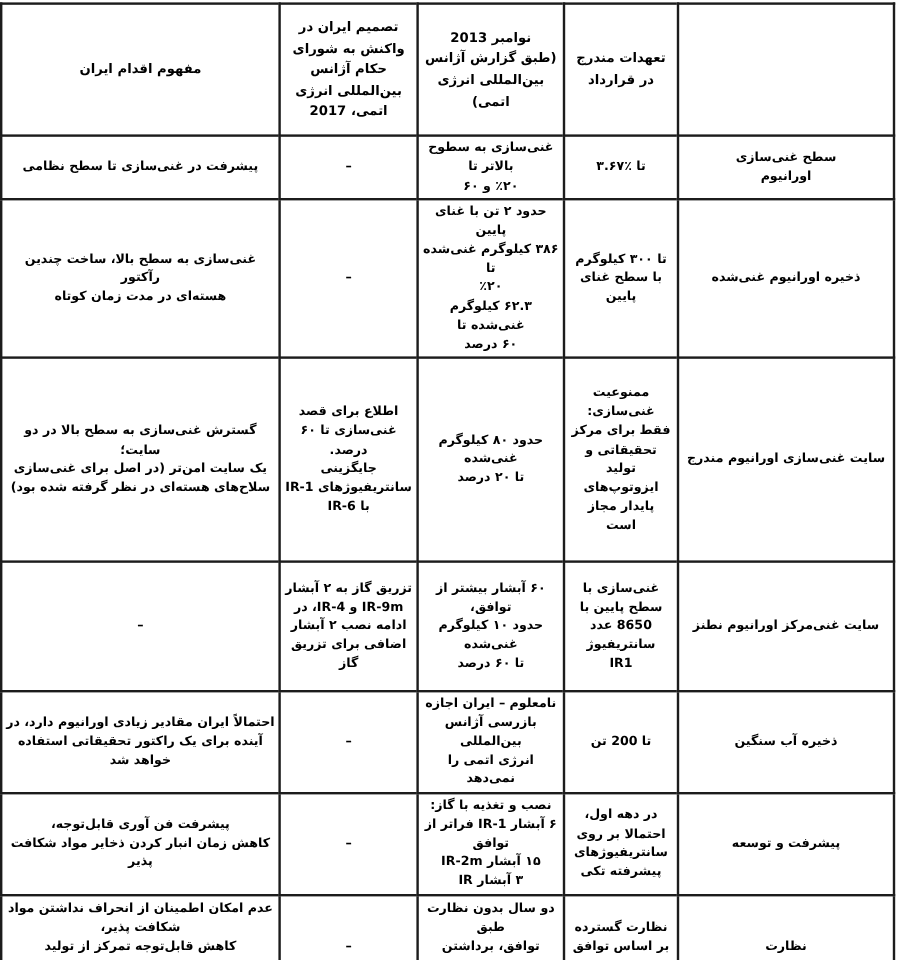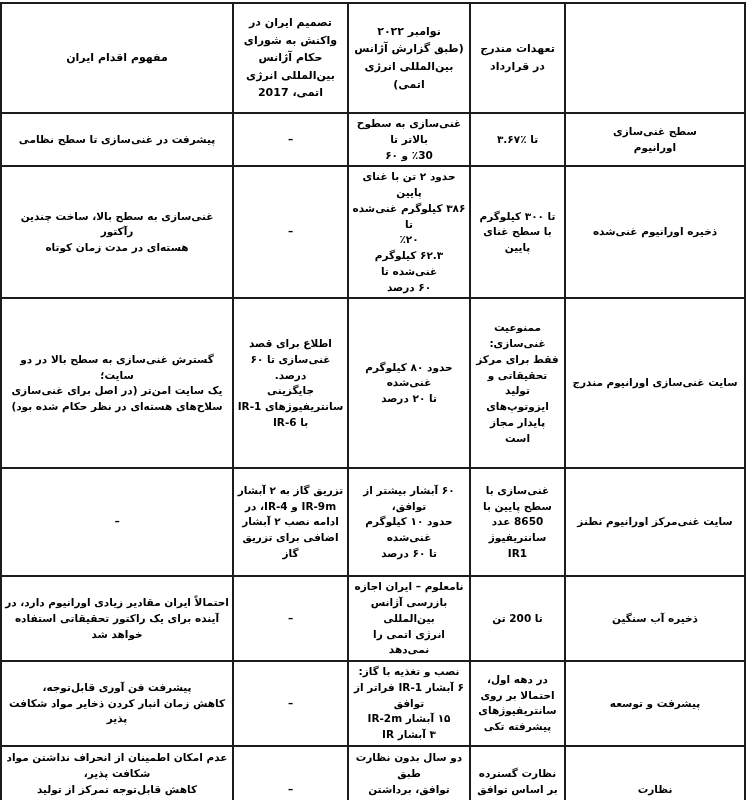--- a/index.html
+++ b/index.html
@@ -69,21 +69,21 @@
     <tbody>
       <tr class="header-row r-head">
         <td>
             <div class="cell"></div>
           </td>
         <td>
             <div class="cell">تعهدات مندرج
 در قرارداد</div>
           </td>
         <td>
-            <div class="cell">نوامبر ۲۰۲۲
+            <div class="cell">نوامبر 2013
 (طبق گزارش آژانس
 بین‌المللی انرژی اتمی)</div>
           </td>
         <td>
             <div class="cell">تصمیم ایران در
 واکنش به شورای
 حکام آژانس
 بین‌المللی انرژی
 اتمی، 2017</div>
           </td>
@@ -95,21 +95,21 @@
       <tr class="r-0">
         <td>
             <div class="cell">سطح غنی‌سازی
 اورانیوم</div>
           </td>
         <td>
             <div class="cell">تا ٪۳.۶۷</div>
           </td>
         <td>
             <div class="cell">غنی‌سازی به سطوح بالاتر تا
-٪30 و ۶۰</div>
+٪۲۰ و ۶۰</div>
           </td>
         <td>
             <div class="cell">–</div>
           </td>
         <td>
             <div class="cell">پیشرفت در غنی‌سازی تا سطح نظامی</div>
           </td>
       </tr>
 
       <tr class="r-1">
@@ -159,21 +159,21 @@
             <div class="cell">اطلاع برای قصد
 غنی‌سازی تا ۶۰
 درصد.
 جایگزینی
 سانتریفیوژهای IR-1
 با IR-6</div>
           </td>
         <td>
             <div class="cell">گسترش غنی‌سازی به سطح بالا در دو سایت؛
 یک سایت امن‌تر (در اصل برای غنی‌سازی
-سلاح‌های هسته‌ای در نظر حکام شده بود)</div>
+سلاح‌های هسته‌ای در نظر گرفته شده بود)</div>
           </td>
       </tr>
 
       <tr class="r-3">
         <td>
             <div class="cell">سایت غنی‌مرکز اورانیوم نطنز</div>
           </td>
         <td>
             <div class="cell">غنی‌سازی با
 سطح پایین با

